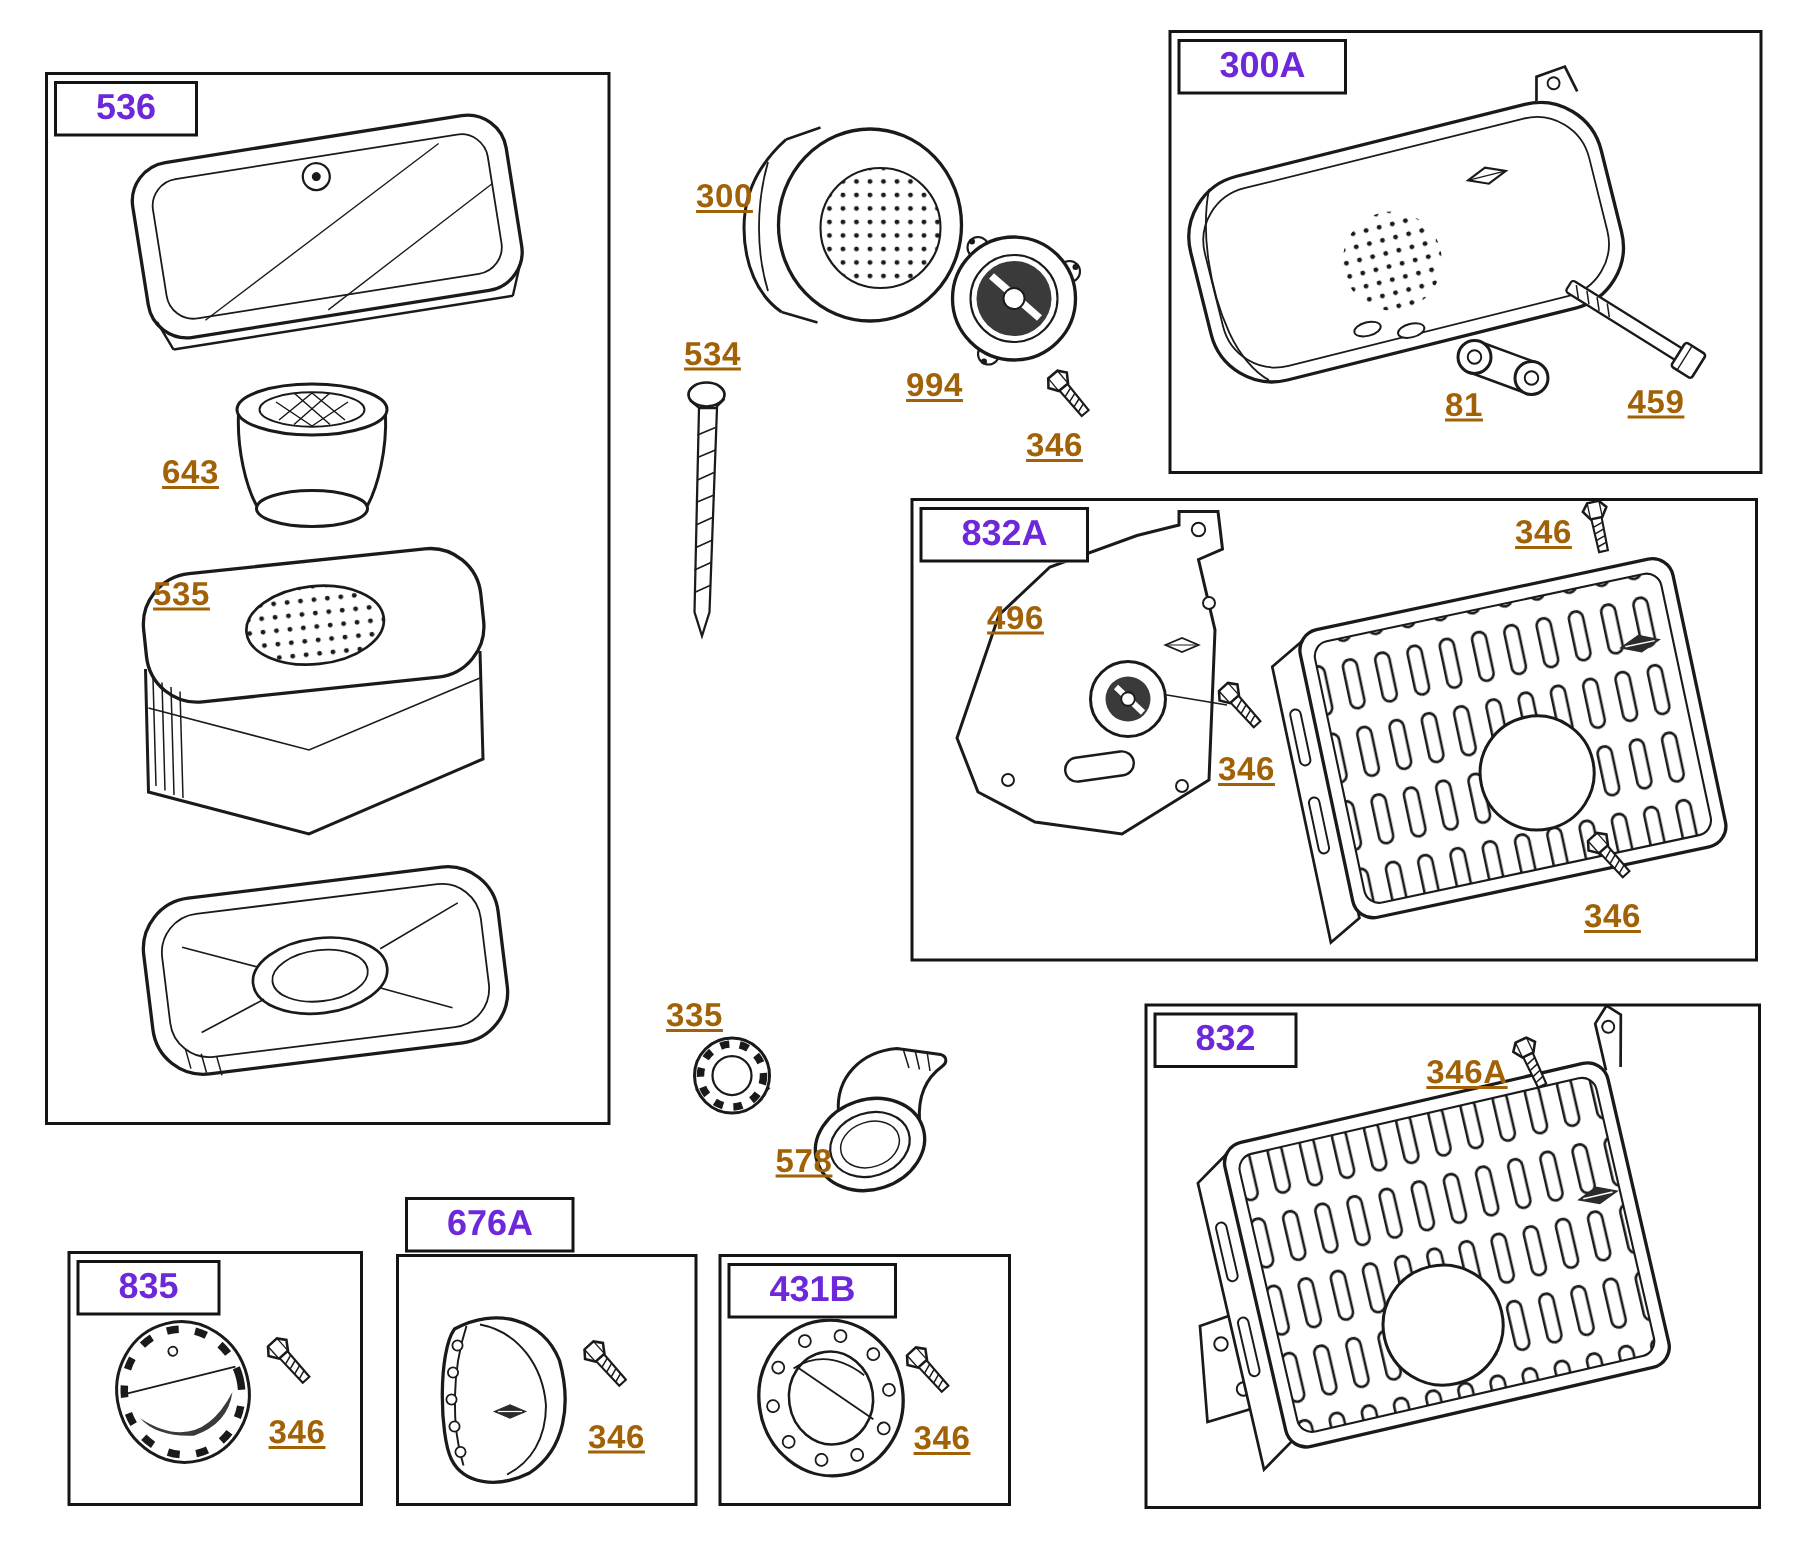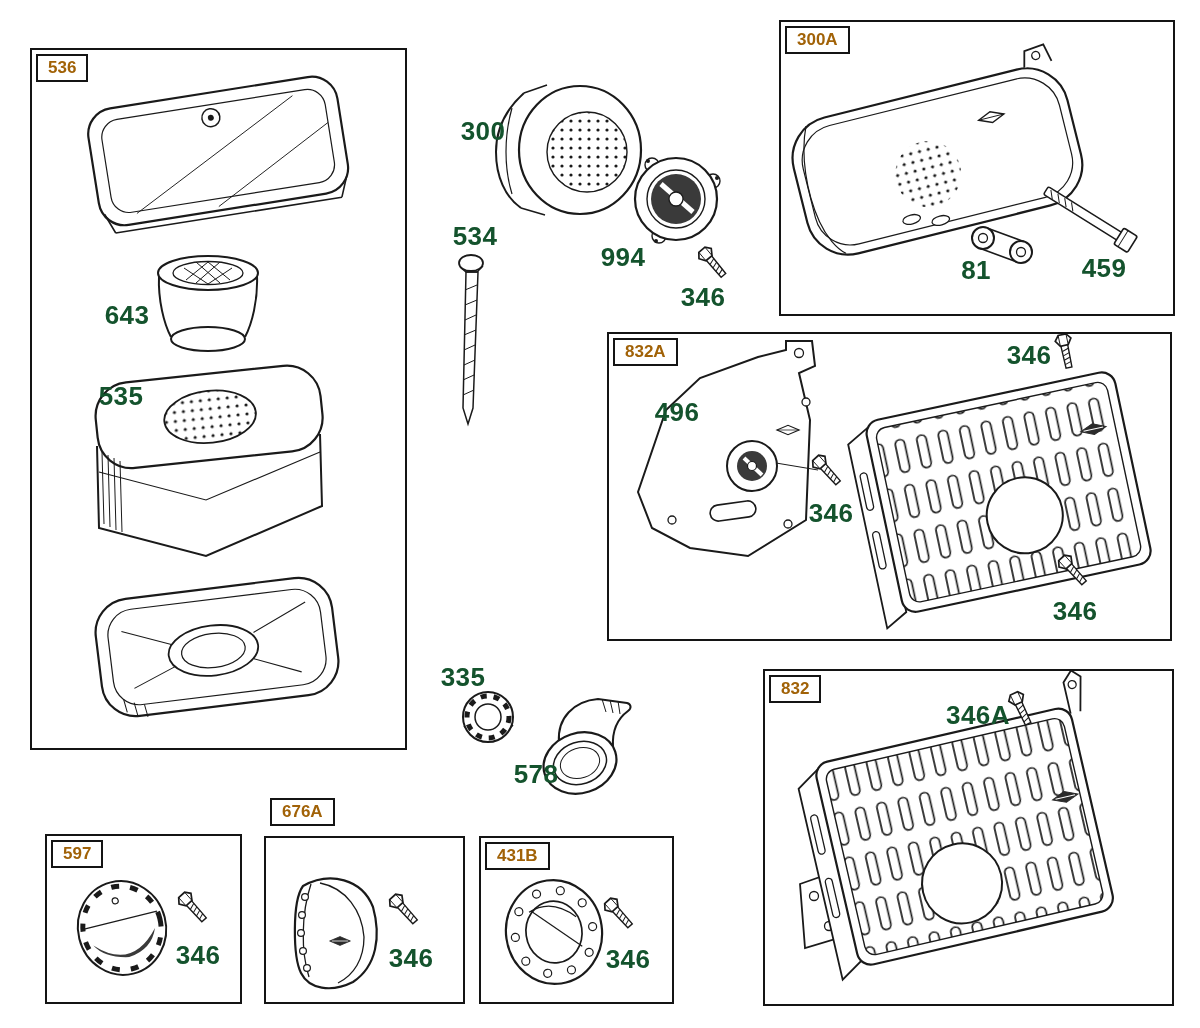--- a/index.html
+++ b/index.html
@@ -2,23 +2,23 @@
 <html><head>
 <meta charset="utf-8">
 <title>Parts Diagram</title>
 <style>
   html,body{margin:0;padding:0;background:#ffffff;}
   .canvas{position:relative;width:1200px;height:1028px;background:#ffffff;overflow:hidden;
           font-family:"Liberation Sans",sans-serif;}
   .artwork{position:absolute;left:0;top:0;z-index:1;}
   .group-box{position:absolute;border:2.5px solid #141414;z-index:2;background:transparent;}
   .group-label{position:absolute;border:2.5px solid #141414;background:#ffffff;z-index:4;
-               font-weight:700;font-size:17px;color:#a16207;padding:2px 10px;line-height:1.2;}
+               font-weight:700;font-size:24px;color:#6d28d9;padding:2px 26px;line-height:1.2;}
   .callout{position:absolute;transform:translate(-50%,-50%);z-index:3;font-weight:700;
-           font-size:26px;color:#14532d;letter-spacing:.4px;white-space:nowrap;}
+           font-size:22px;color:#a16207;letter-spacing:.4px;white-space:nowrap;text-decoration:underline;}
 </style>
 </head>
 <body>
 
 <div class="canvas">
 
   <svg class="artwork" width="1200" height="1028" viewBox="0 0 1200 1028">
     <defs>
       <pattern id="dots" width="9" height="9" patternUnits="userSpaceOnUse">
         <circle cx="4" cy="4" r="1.6" fill="#1a1a1a"></circle>
@@ -251,21 +251,21 @@
   <div class="group-box" style="left:607px;top:332px;width:561px;height:305px"></div>
   <div class="group-box" style="left:763px;top:669px;width:407px;height:333px"></div>
   <div class="group-box" style="left:45px;top:834px;width:193px;height:166px"></div>
   <div class="group-box" style="left:264px;top:836px;width:197px;height:164px"></div>
   <div class="group-box" style="left:479px;top:836px;width:191px;height:164px"></div>
 
   <div class="group-label" style="left:36px;top:54px">536</div>
   <div class="group-label" style="left:785px;top:26px">300A</div>
   <div class="group-label" style="left:613px;top:338px">832A</div>
   <div class="group-label" style="left:769px;top:675px">832</div>
-  <div class="group-label" style="left:51px;top:840px">597</div>
+  <div class="group-label" style="left:51px;top:840px">835</div>
   <div class="group-label" style="left:270px;top:798px">676A</div>
   <div class="group-label" style="left:485px;top:842px">431B</div>
 
   <div class="callout" style="left:127px;top:315px">643</div>
   <div class="callout" style="left:121px;top:396px">535</div>
   <div class="callout" style="left:483px;top:131px">300</div>
   <div class="callout" style="left:475px;top:236px">534</div>
   <div class="callout" style="left:623px;top:257px">994</div>
   <div class="callout" style="left:703px;top:297px">346</div>
   <div class="callout" style="left:976px;top:270px">81</div>

